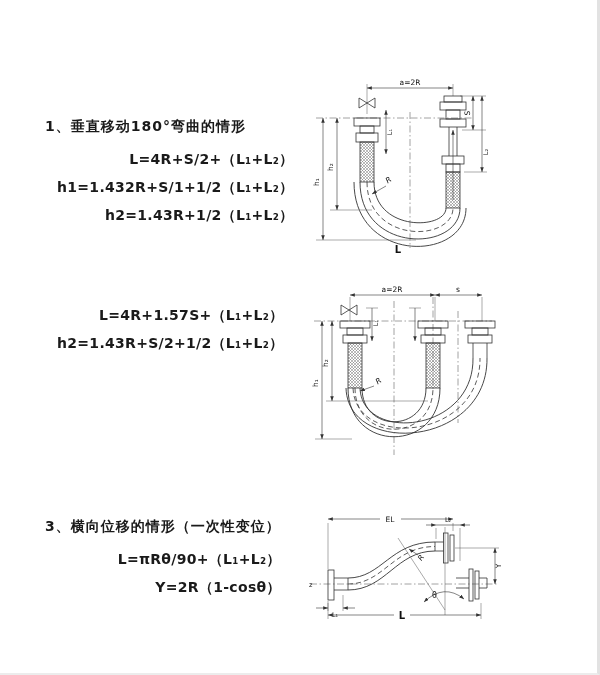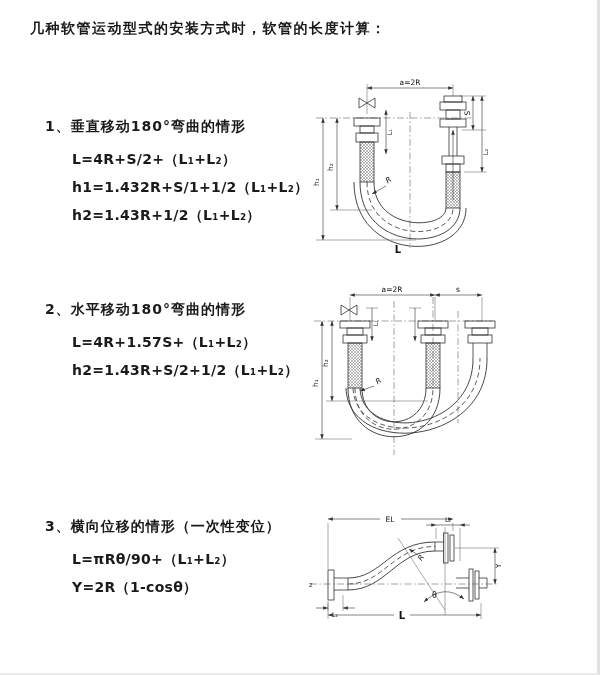--- a/index.html
+++ b/index.html
@@ -3,52 +3,50 @@
 <meta charset="utf-8">
 <style>
   html,body{margin:0;padding:0;background:#fff;}
   .page{position:relative;width:600px;height:675px;background:#ffffff;
         font-family:"DejaVu Sans",sans-serif;color:#1a1a1a;overflow:hidden;
         border-right:3px solid #e2e2e2;border-bottom:2px solid #ececec;box-sizing:border-box;}
   .title{position:absolute;left:30px;top:20px;font-size:14px;font-weight:700;letter-spacing:1.5px;}
   .sec{position:absolute;left:45px;}
   #sec1{top:118px}#sec2{top:301px}#sec3{top:518px}
   .heading{font-size:14px;font-weight:700;letter-spacing:1px;margin-bottom:9px;}
-  .formula{font-size:14px;font-weight:600;margin-left:27px;line-height:28px;letter-spacing:.3px;}
+  .formula{font-size:14px;font-weight:600;margin-left:12px;line-height:28px;letter-spacing:.3px;text-align:right;}
   .dg{position:absolute;}
   #d1{left:310px;top:70px}#d2{left:310px;top:283px}#d3{left:298px;top:505px}
   .ln{stroke:#333;stroke-width:.9;fill:none}
   .hd{stroke:#333;stroke-width:.8;fill:none;stroke-dasharray:5 3}
   .dim{stroke:#333;stroke-width:.6;fill:none}
   .thin{stroke:#555;stroke-width:.5;fill:none}
   .cl{stroke:#555;stroke-width:.55;fill:none;stroke-dasharray:7 2.5 1.5 2.5}
   .fit{stroke:#333;stroke-width:.8;fill:none}
   .braid{stroke:#333;stroke-width:.8}
   svg text{fill:#111;font-family:"DejaVu Sans",sans-serif;}
   .lbl{font-size:7.5px}
   .sm{font-size:6.5px}
   .big{font-size:10px;font-weight:700}
   .vv{stroke:#333;stroke-width:.8;fill:none}
 </style>
 </head>
 <body>
 
 <div class="page">
 
-  <div class="title">几种软管运动型式的安装方式时，软管的长度计算：</div>
 
   <div class="sec" id="sec1">
     <div class="heading">1、垂直移动180°弯曲的情形</div>
     <div class="formula">L=4R+S/2+（L₁+L₂）</div>
     <div class="formula">h1=1.432R+S/1+1/2（L₁+L₂）</div>
     <div class="formula">h2=1.43R+1/2（L₁+L₂）</div>
   </div>
 
   <div class="sec" id="sec2">
-    <div class="heading">2、水平移动180°弯曲的情形</div>
     <div class="formula">L=4R+1.57S+（L₁+L₂）</div>
     <div class="formula">h2=1.43R+S/2+1/2（L₁+L₂）</div>
   </div>
 
   <div class="sec" id="sec3">
     <div class="heading">3、横向位移的情形（一次性变位）</div>
     <div class="formula">L=πRθ/90+（L₁+L₂）</div>
     <div class="formula">Y=2R（1-cosθ）</div>
   </div>
 

